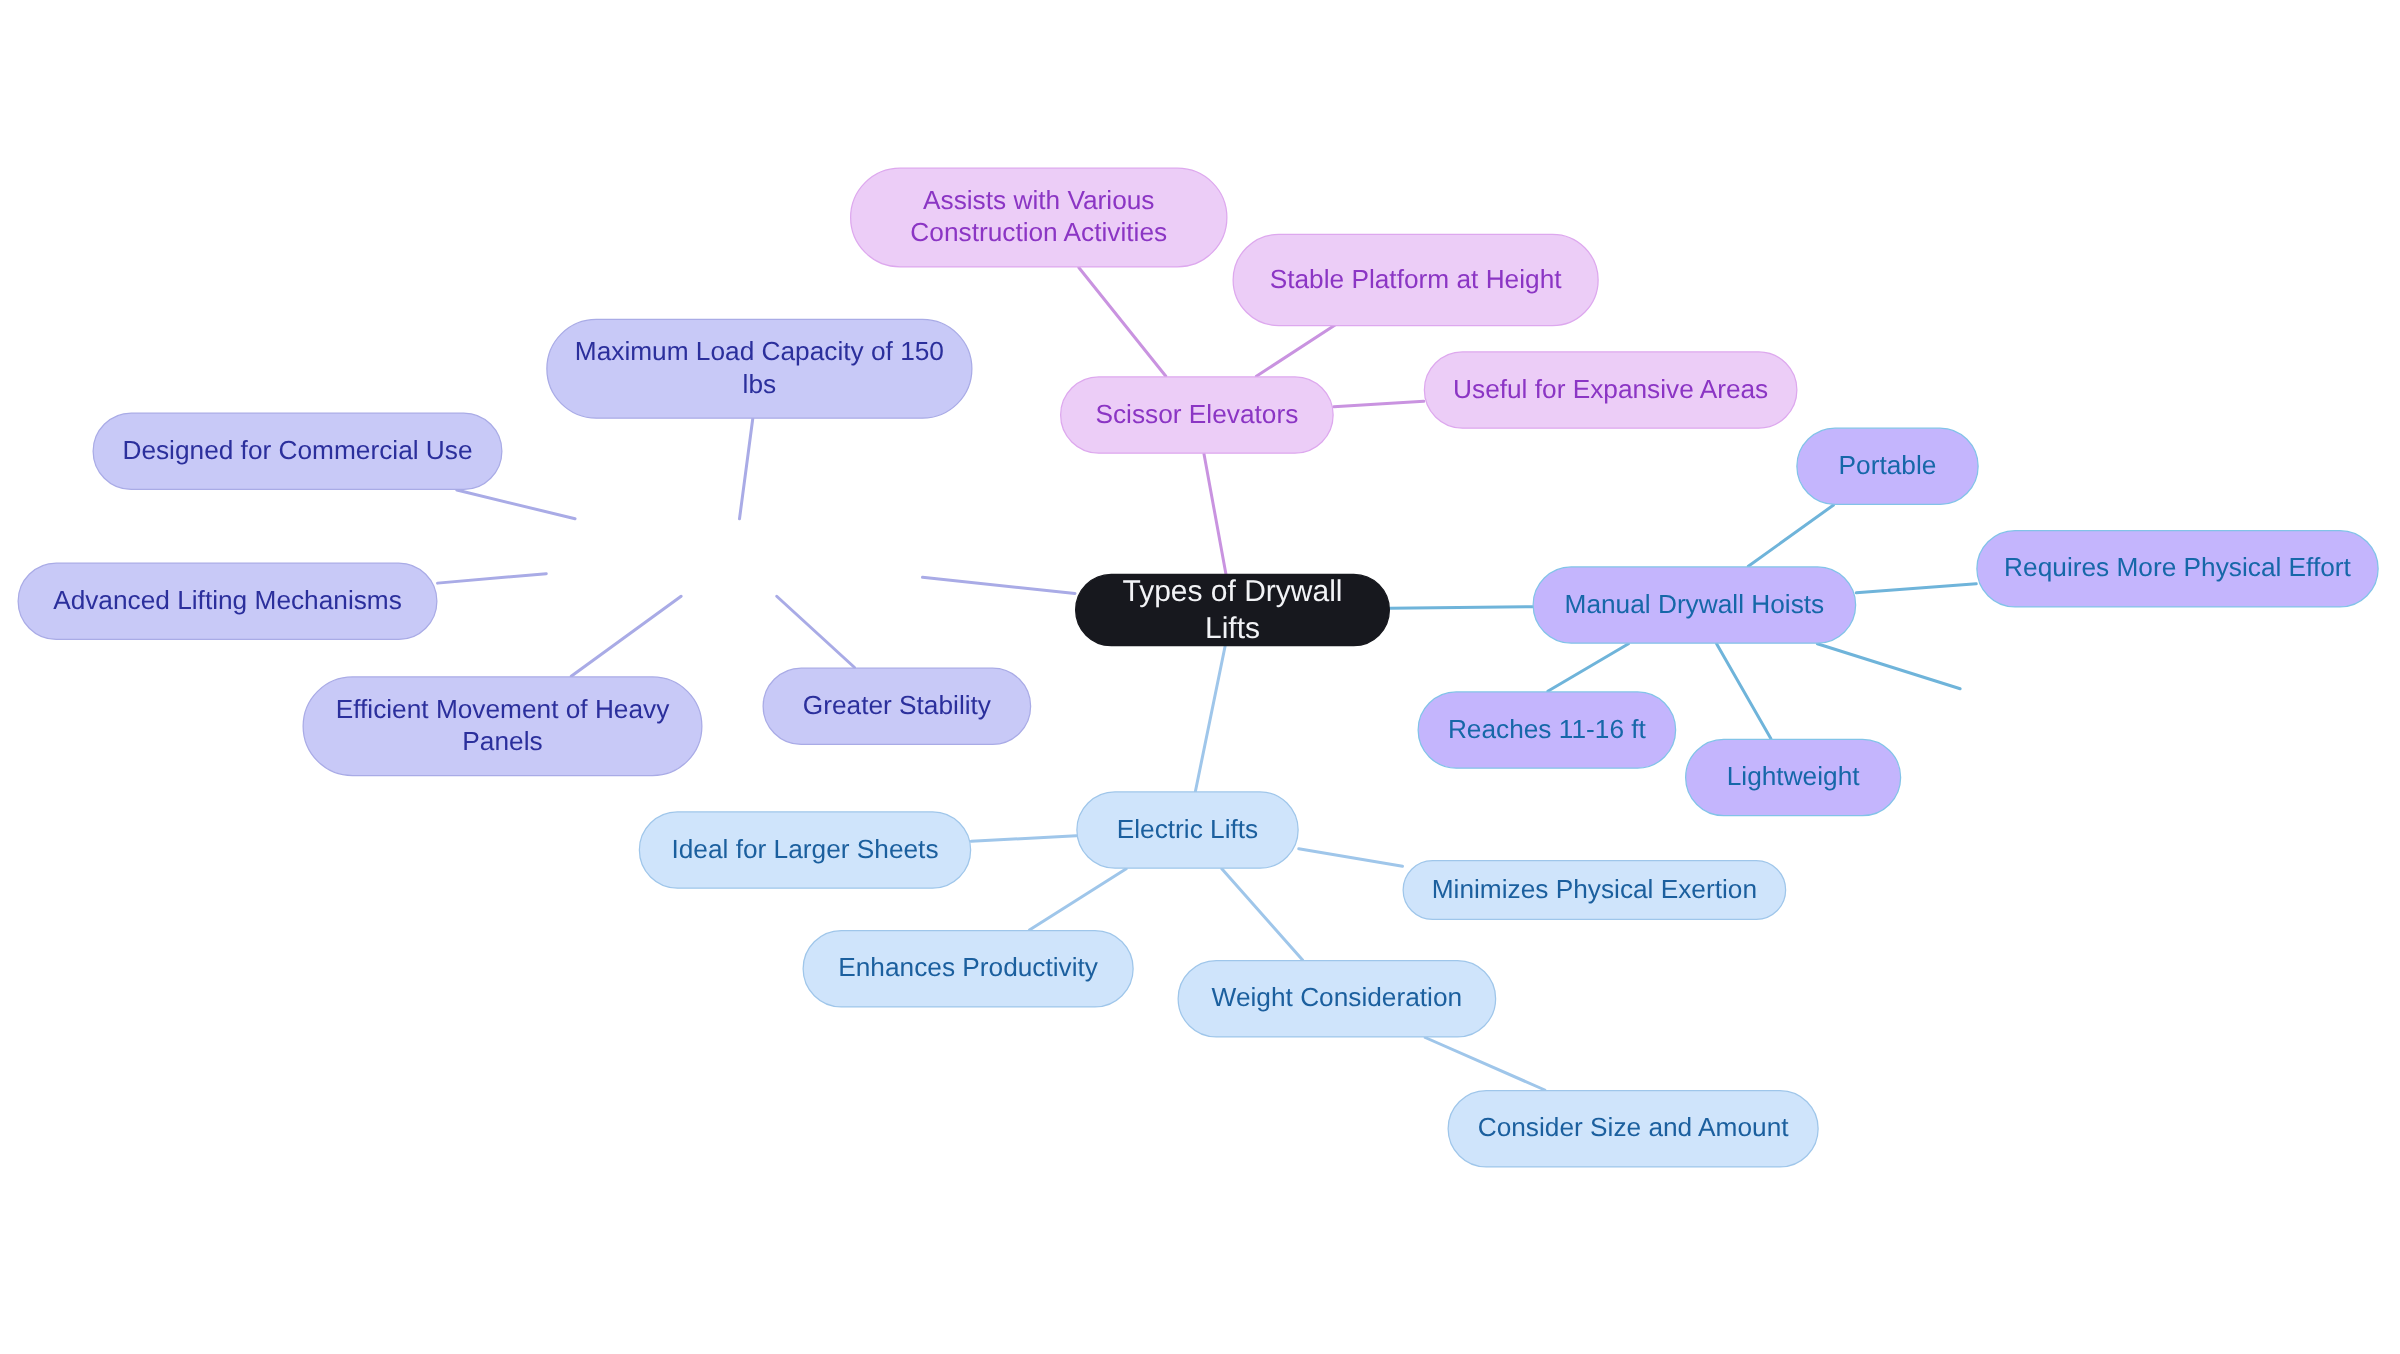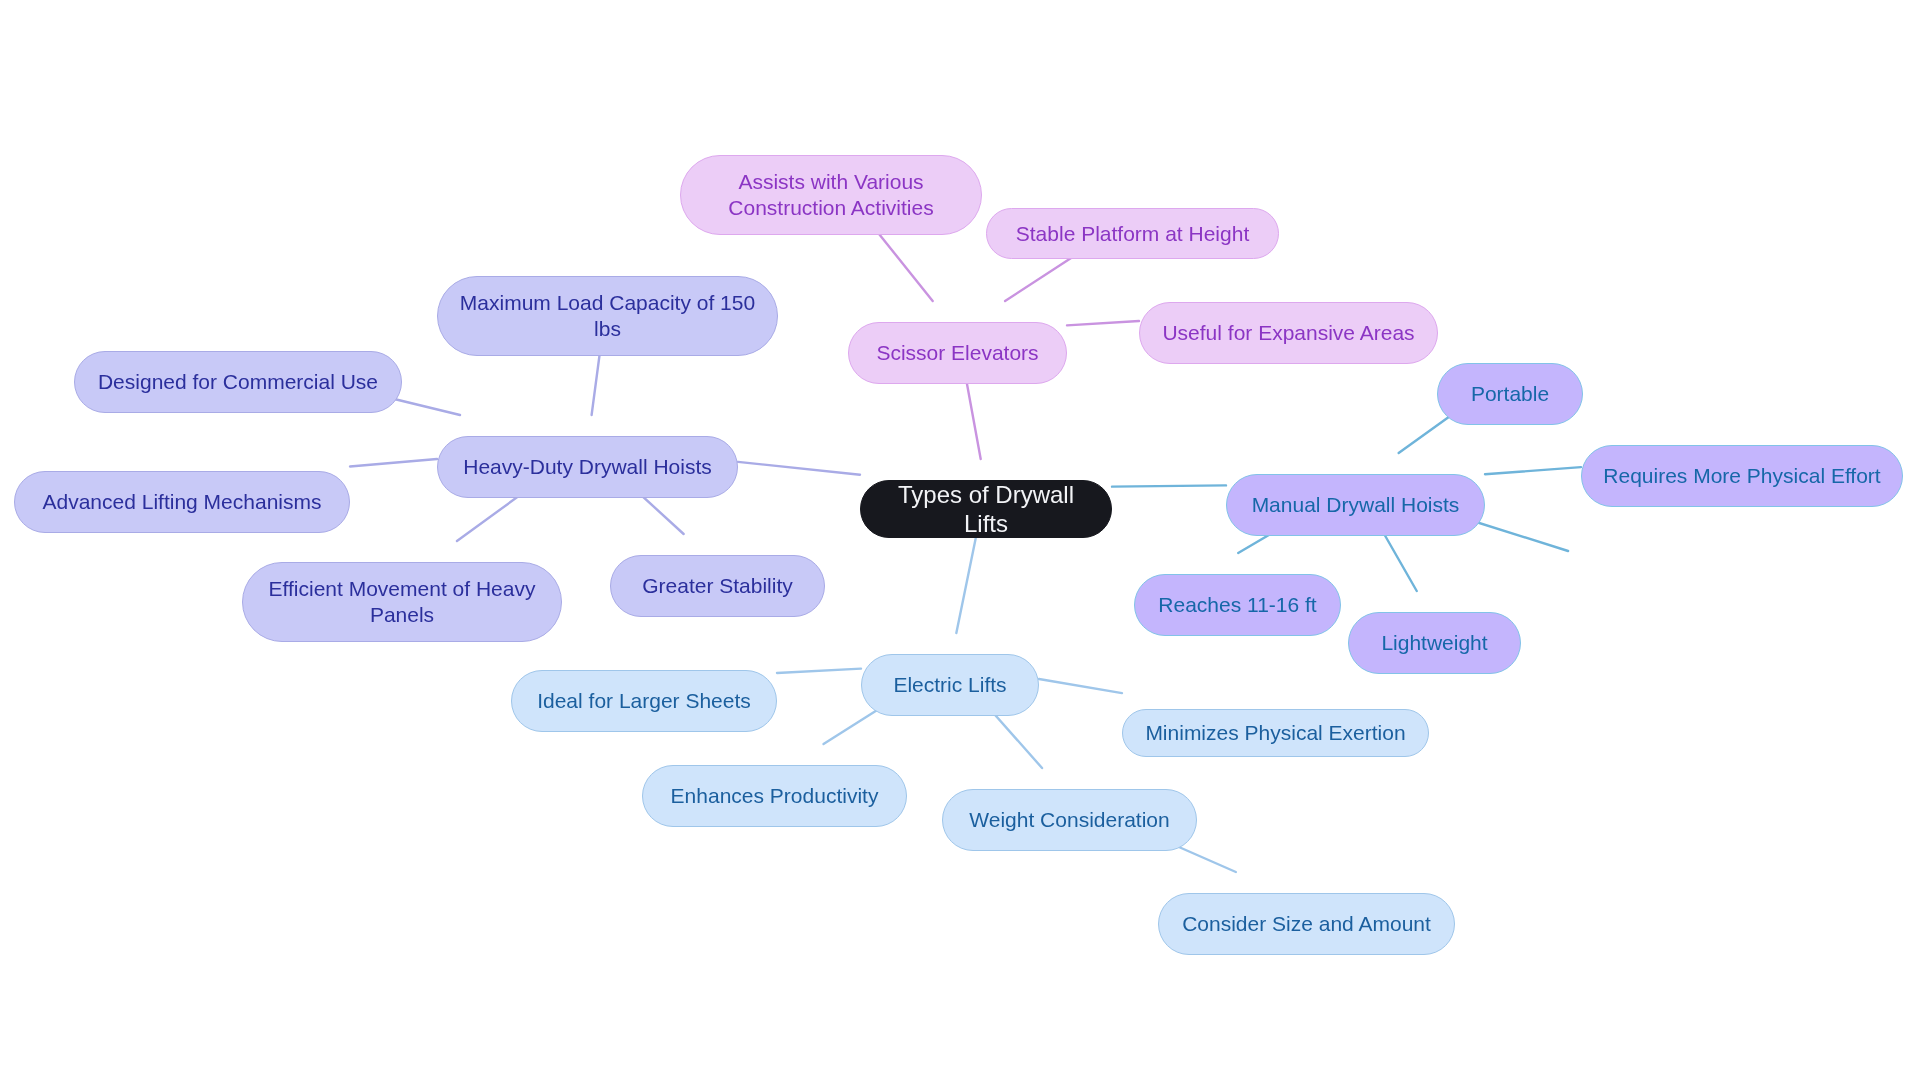--- a/index.html
+++ b/index.html
@@ -31,21 +31,20 @@
     align-items: center;
     justify-content: center;
     text-align: center;
     border-radius: 999px;
     border-style: solid;
     border-width: 1px;
     line-height: 1.22;
     padding: 4px 12px;
     white-space: pre-line;
     z-index: 5;
-    margin-top: 21px;
   }
   .node.root {
     background: #17181e;
     border-color: #17181e;
     color: #f2f3f6;
     font-size: 24px;
     border-radius: 34px;
     z-index: 9;
   }
   .node.purple {
@@ -95,32 +94,31 @@
       <line x1="1373.2463768115942" y1="515" x2="1416.7536231884058" y2="591" stroke="#6fb4da" stroke-width="2.4" stroke-linecap="round"></line>
       <line x1="1302.8" y1="515" x2="1238.2" y2="553" stroke="#6fb4da" stroke-width="2.4" stroke-linecap="round"></line>
       <line x1="980.0681818181819" y1="517" x2="956.3409090909091" y2="633" stroke="#9fc6ea" stroke-width="2.4" stroke-linecap="round"></line>
       <line x1="861" y1="668.6535947712418" x2="777" y2="673.0457516339869" stroke="#9fc6ea" stroke-width="2.4" stroke-linecap="round"></line>
       <line x1="900.9864864864865" y1="695" x2="823.5135135135135" y2="744" stroke="#9fc6ea" stroke-width="2.4" stroke-linecap="round"></line>
       <line x1="977.4407407407407" y1="695" x2="1042.0592592592593" y2="768" stroke="#9fc6ea" stroke-width="2.4" stroke-linecap="round"></line>
       <line x1="1039" y1="679.0384024577573" x2="1122" y2="693.062980030722" stroke="#9fc6ea" stroke-width="2.4" stroke-linecap="round"></line>
       <line x1="1140.1442307692307" y1="830" x2="1235.8557692307693" y2="872" stroke="#9fc6ea" stroke-width="2.4" stroke-linecap="round"></line>
     </svg>
 <div class="node root" style="left: 860px; top: 459px; width: 252px; height: 58px;">Types of Drywall Lifts</div>
-    <div class="node purple" style="left: 437px; top: 415px; width: 301px; height: 62px;">Heavy-Duty Drywall Hoists</div>
     <div class="node purple" style="left: 437px; top: 255px; width: 341px; height: 80px;">Maximum Load Capacity of 150
 lbs</div>
     <div class="node purple" style="left: 74px; top: 330px; width: 328px; height: 62px;">Designed for Commercial Use</div>
     <div class="node purple" style="left: 14px; top: 450px; width: 336px; height: 62px;">Advanced Lifting Mechanisms</div>
     <div class="node purple" style="left: 242px; top: 541px; width: 320px; height: 80px;">Efficient Movement of Heavy
 Panels</div>
     <div class="node purple" style="left: 610px; top: 534px; width: 215px; height: 62px;">Greater Stability</div>
     <div class="node pink" style="left: 848px; top: 301px; width: 219px; height: 62px;">Scissor Elevators</div>
     <div class="node pink" style="left: 680px; top: 134px; width: 302px; height: 80px;">Assists with Various
 Construction Activities</div>
-    <div class="node pink" style="left: 986px; top: 187px; width: 293px; height: 51px;">Stable Platform at Height</div>
+    <div class="node pink" style="left: 986px; top: 187px; width: 293px; height: 74px;">Stable Platform at Height</div>
     <div class="node pink" style="left: 1139px; top: 281px; width: 299px; height: 62px;">Useful for Expansive Areas</div>
     <div class="node blue" style="left: 1226px; top: 453px; width: 259px; height: 62px;">Manual Drywall Hoists</div>
     <div class="node blue" style="left: 1437px; top: 342px; width: 146px; height: 62px;">Portable</div>
     <div class="node blue" style="left: 1581px; top: 424px; width: 322px; height: 62px;">Requires More Physical Effort</div>
     <div class="node blue" style="left: 1348px; top: 591px; width: 173px; height: 62px;">Lightweight</div>
     <div class="node blue" style="left: 1134px; top: 553px; width: 207px; height: 62px; text-align: right;">Reaches 11-16 ft</div>
     <div class="node lightblue" style="left: 861px; top: 633px; width: 178px; height: 62px;">Electric Lifts</div>
     <div class="node lightblue" style="left: 511px; top: 649px; width: 266px; height: 62px;">Ideal for Larger Sheets</div>
     <div class="node lightblue" style="left: 642px; top: 744px; width: 265px; height: 62px;">Enhances Productivity</div>
     <div class="node lightblue" style="left: 942px; top: 768px; width: 255px; height: 62px;">Weight Consideration</div>

